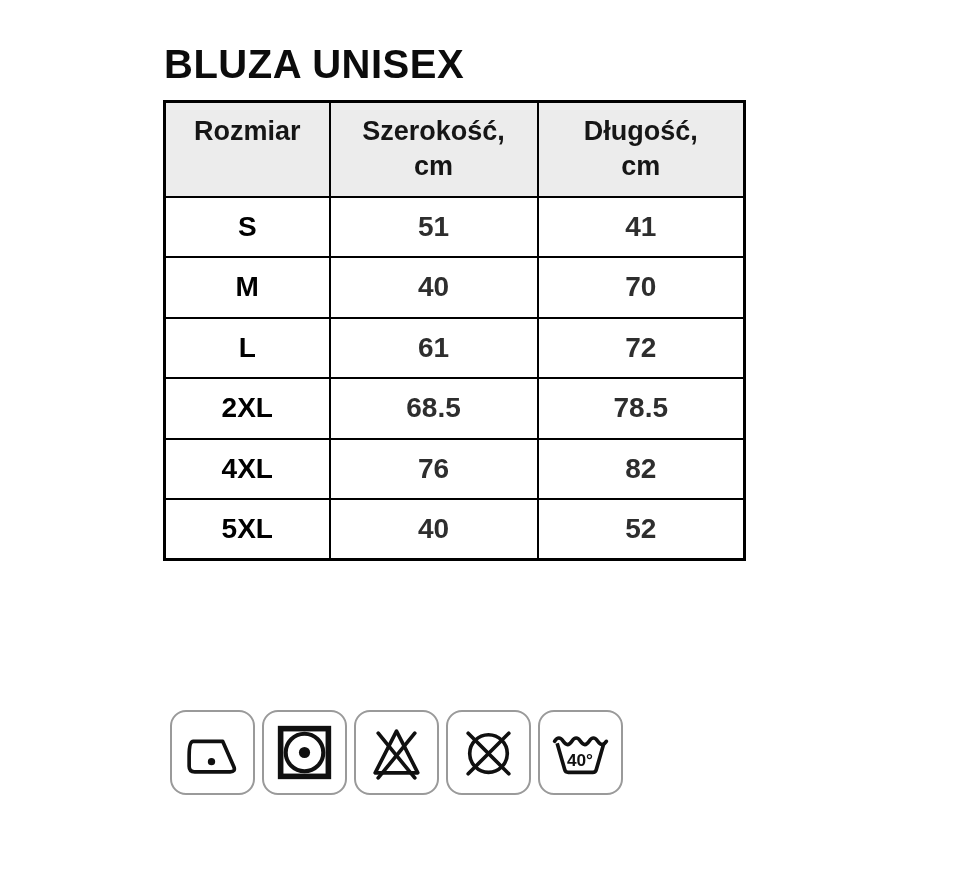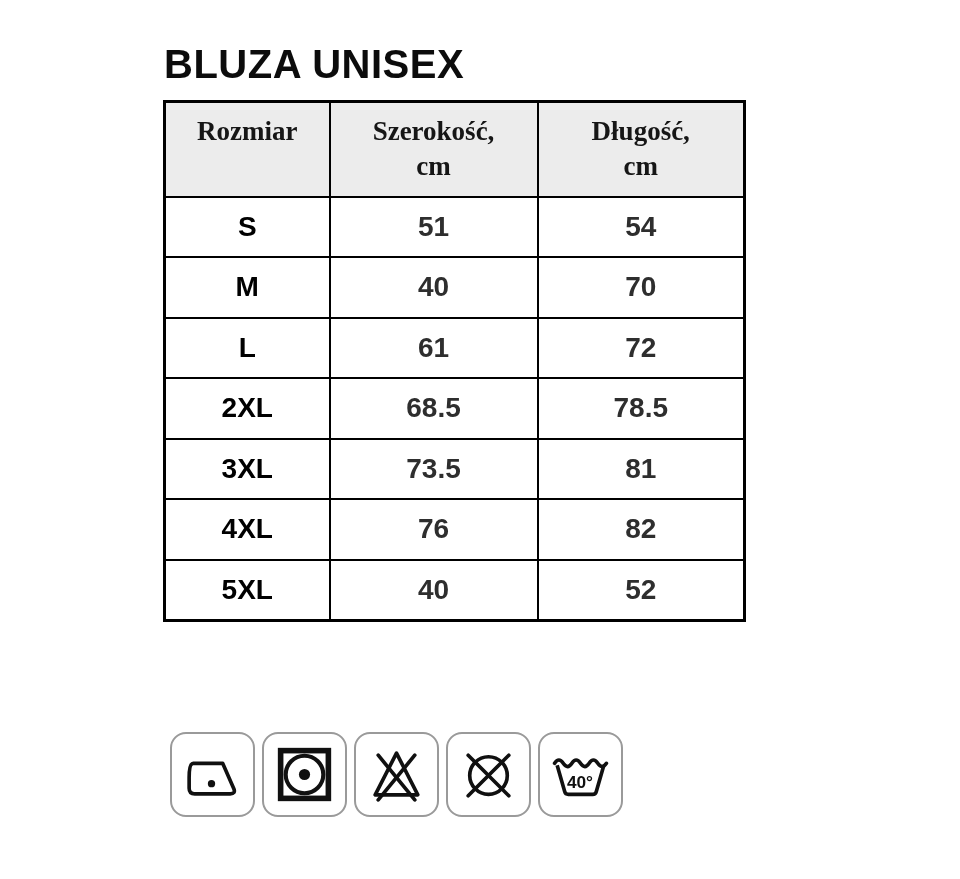--- a/index.html
+++ b/index.html
@@ -39,29 +39,29 @@
     vertical-align: middle;
     padding: 0;
   }
   .size-table thead th {
     background: #ececec;
     height: 95px;
     font-size: 27px;
     font-weight: bold;
     color: #161616;
   }
-  .hwrap { display: flex; flex-direction: column; justify-content: center; align-items: center; font-family: Liberation Serif, serif; }
+  .hwrap { display: flex; flex-direction: column; justify-content: center; align-items: center; }
   .hl1, .hl2 { line-height: 35px; min-height: 35px; }
   .size-table tbody td { height: 60.5px; font-size: 28px; }
   td.size-cell { font-weight: bold; color: #000; }
   td.num-cell { font-weight: bold; color: #2e2e2e; }
 
   .care-row {
     position: absolute;
-    left: 170px; top: 732px;
+    left: 170px; top: 710px;
     display: flex;
     gap: 7px;
   }
   .care-box {
     width: 85px; height: 85px;
     background: #fff;
     border: 2.5px solid #9a9a9a;
     border-radius: 16px;
     display: flex;
     align-items: center;
@@ -111,41 +111,36 @@
             <div class="hl1">Długość,</div>
             <div class="hl2">cm</div>
           </div>
         </th>
       </tr>
     </thead>
     <tbody>
       <tr>
         <td class="size-cell">S</td>
         <td class="num-cell">51</td>
-        <td class="num-cell">54</td>
+        <td class="num-cell">41</td>
       </tr>
       <tr>
         <td class="size-cell">M</td>
         <td class="num-cell">40</td>
         <td class="num-cell">70</td>
       </tr>
       <tr>
         <td class="size-cell">L</td>
         <td class="num-cell">61</td>
         <td class="num-cell">72</td>
       </tr>
       <tr>
         <td class="size-cell">2XL</td>
         <td class="num-cell">68.5</td>
         <td class="num-cell">78.5</td>
-      </tr>
-      <tr>
-        <td class="size-cell">3XL</td>
-        <td class="num-cell">73.5</td>
-        <td class="num-cell">81</td>
       </tr>
       <tr>
         <td class="size-cell">4XL</td>
         <td class="num-cell">76</td>
         <td class="num-cell">82</td>
       </tr>
       <tr>
         <td class="size-cell">5XL</td>
         <td class="num-cell">40</td>
         <td class="num-cell">52</td>

